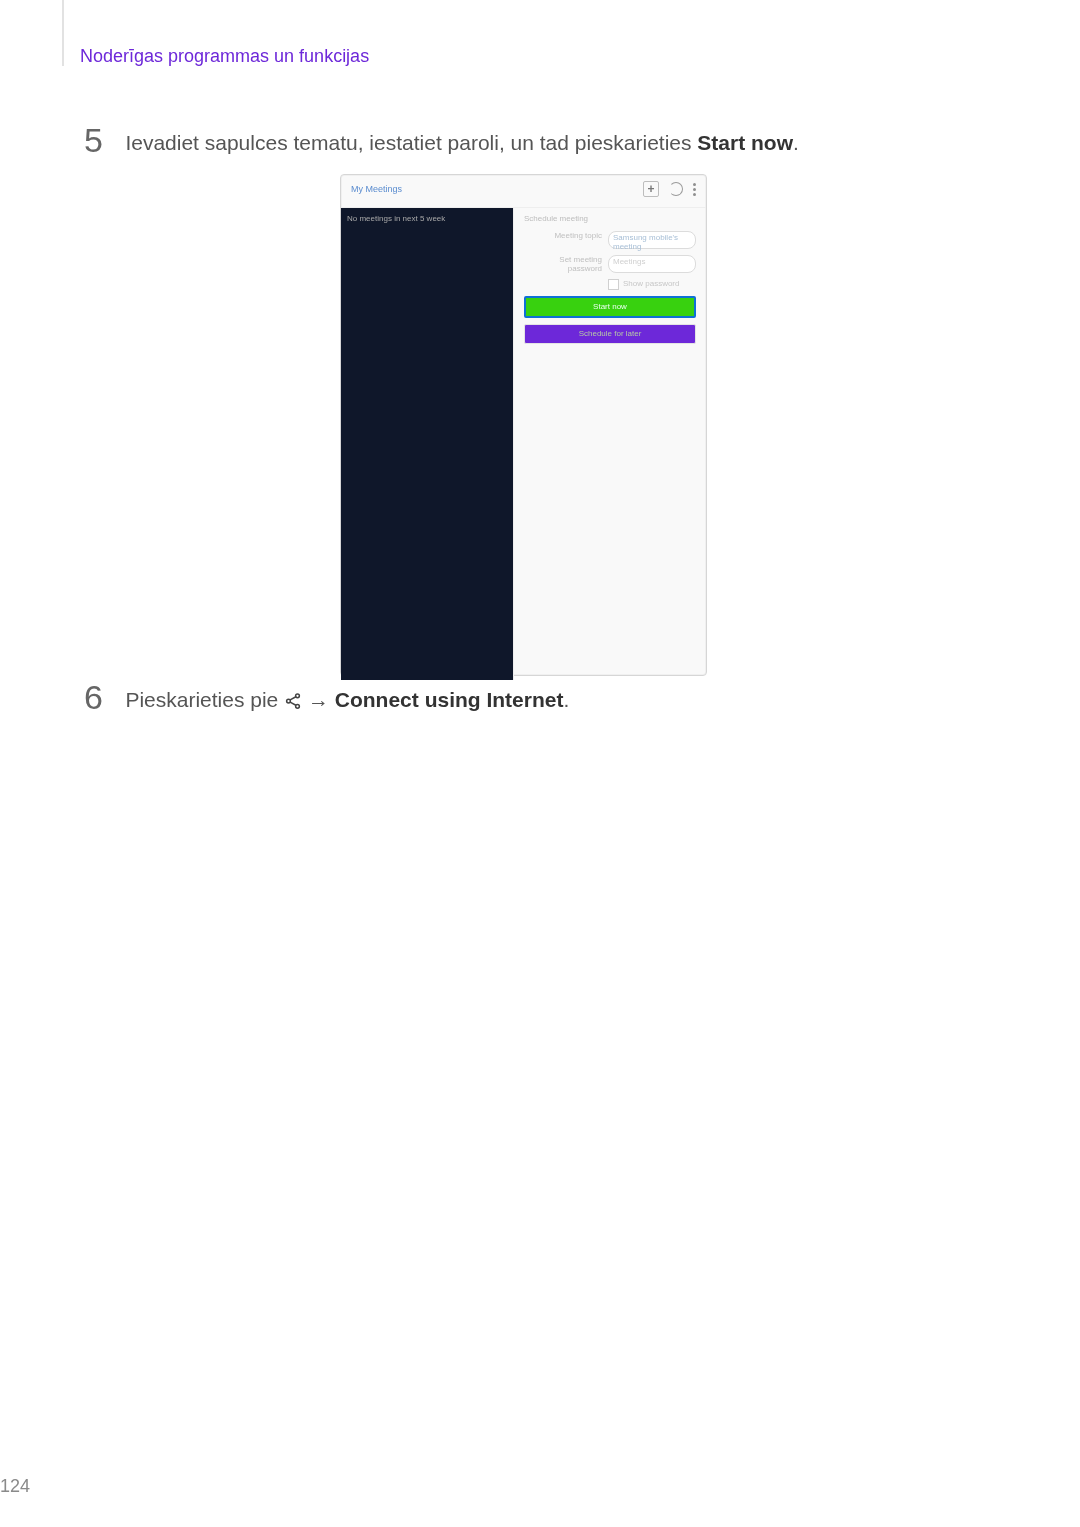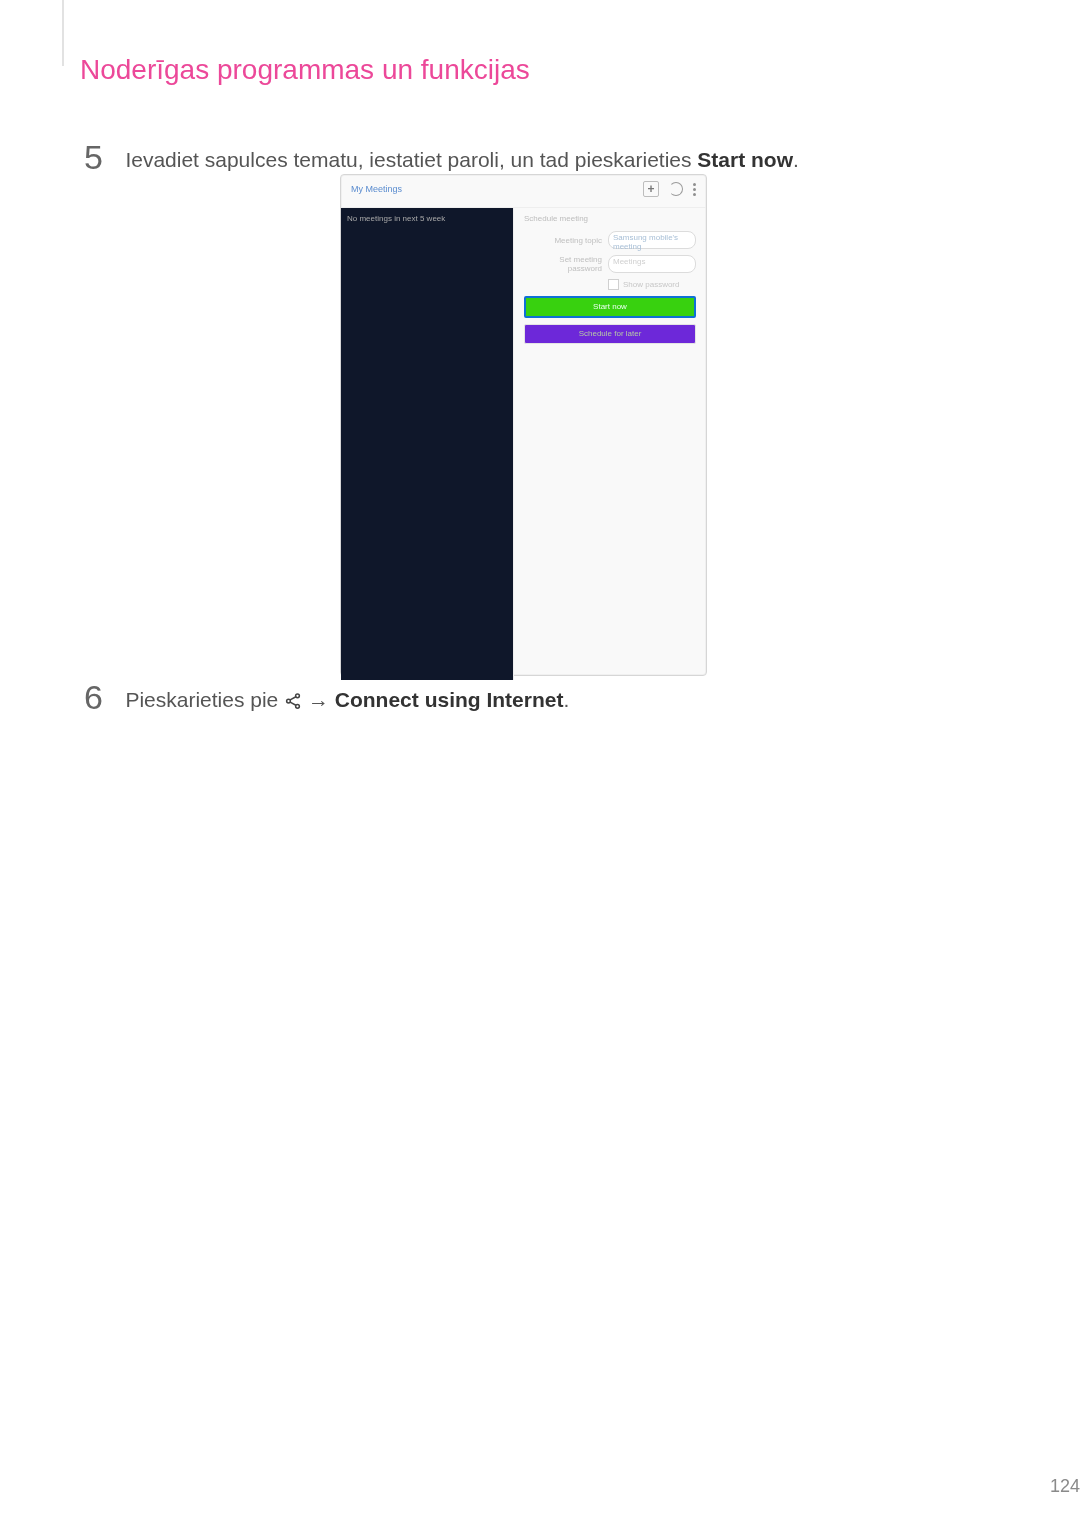--- a/index.html
+++ b/index.html
@@ -1,60 +1,60 @@
 <!DOCTYPE html>
 <html><head>
 <meta charset="utf-8">
 <style>
 html,body{margin:0;padding:0;background:#fff;font-family:Arial,Helvetica,sans-serif;color:#333;width:1080px}
 .page{width:1080px;height:1527px;position:relative;padding:0}
 
 .margin-bar{position:absolute;left:62px;top:0;width:2px;height:66px;background:#e2e2e2}
 
-.section-title{position:absolute;left:80px;top:54px;font-size:28px;color:#ec4899}
+.section-title{position:absolute;left:80px;top:46px;font-size:18px;color:#6d28d9}
 
 .step{position:absolute;left:84px}
 .step-num{display:inline-block;font-size:34px;color:#666;font-weight:400;vertical-align:top;line-height:1}
 .step-text{display:inline-block;margin-left:18px;font-size:21px;color:#555;vertical-align:top;line-height:1.35;max-width:880px;padding-top:6px}
 .step-text b{font-weight:700;color:#333}
 
 .device{position:absolute;left:340px;top:174px;width:365px;height:500px;border:1px solid #d6d6d6;background:#f9f9f9;border-radius:4px;box-shadow:inset 0 0 0 1px #f0f0f0}
 .dev-header{height:28px;display:flex;align-items:center;padding:0 10px 4px 10px;font-size:9px;color:#5a8ccf}
 .dev-title{flex:1}
 .dev-icons{display:flex;gap:10px;align-items:center}
 .dev-add{border:1px solid #bdbdbd;border-radius:2px;width:14px;height:14px;display:flex;align-items:center;justify-content:center;color:#777;font-size:12px;font-weight:700}
 .dev-refresh{width:12px;height:12px;border:1.5px solid #9a9a9a;border-left-color:transparent;border-radius:50%}
 .dev-more{width:3px;display:flex;flex-direction:column;gap:2px}
 .dev-more span{width:3px;height:3px;background:#8f8f8f;border-radius:50%}
 .dev-body{display:flex;height:calc(100% - 28px);border-top:1px solid #eee}
 .dev-side{width:160px;border-right:1px solid #eee;background:#0f172a;font-size:8px;color:#a8a8a8;padding:6px 6px}
 .dev-main{flex:1;padding:6px 10px;font-size:8px;color:#b5b5b5}
 .dev-pane-title{color:#bdbdbd;margin-bottom:8px}
-.frow{display:flex;align-items:center;margin-bottom:6px}
+.frow{display:flex;align-items:flex-start;margin-bottom:6px}
 .flabel{width:78px;text-align:right;padding-right:6px;color:#c0c0c0}
 .finput{flex:1;border:1px solid #dcdcdc;border-radius:8px;height:14px;padding:1px 4px;background:#fff;color:#a8bfd6}
 .fcheck{width:9px;height:9px;border:1px solid #d0d0d0;margin-right:4px;background:#fff}
 .fchecklabel{color:#c7c7c7}
 .btn{display:block;text-align:center;height:18px;line-height:18px;border-radius:2px;font-size:8px;margin-bottom:6px}
 .btn-primary{background:#38d10f;border:2px solid #0f70d6;color:#eafff0}
 .btn-secondary{border:1px solid #e4e4e4;background:#6d28d9;color:#b7c8a6}
 
 .share-ico{display:inline-block;vertical-align:-3px}
 .share-ico svg{width:18px;height:18px}
 
-.pagenum{position:absolute;left:0;right:0;bottom:30px;text-align:right;font-size:18px;color:#8a8a8a}
+.pagenum{position:absolute;left:0;right:0;bottom:30px;text-align:left;font-size:18px;color:#8a8a8a}
 </style>
 </head>
 <body>
 
 <div class="page">
   <div class="margin-bar"></div>
   <div class="section-title">Noderīgas programmas un funkcijas</div>
 
-  <div class="step" style="top:140px">
+  <div class="step" style="top:123px">
     <span class="step-num">5</span>
     <span class="step-text">
       <span>Ievadiet sapulces tematu, iestatiet paroli, un tad pieskarieties </span><b>Start now</b><span>.</span>
     </span>
   </div>
 
   <div class="device">
     <div class="dev-header">
       <div class="dev-title">My Meetings</div>
       <div class="dev-icons">

